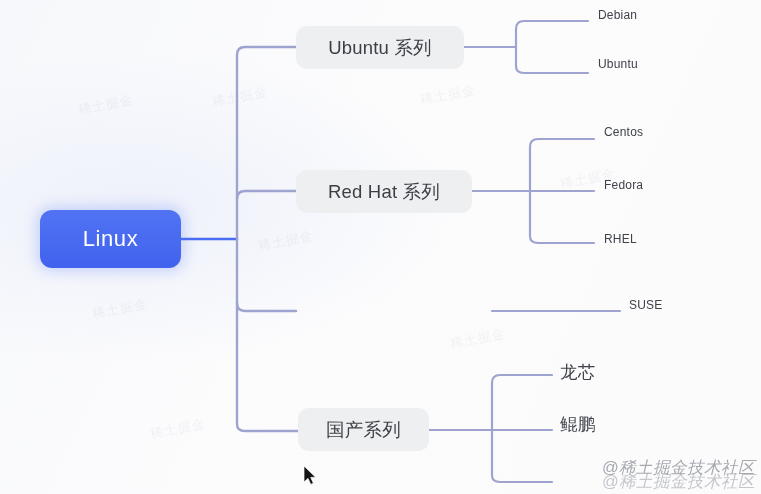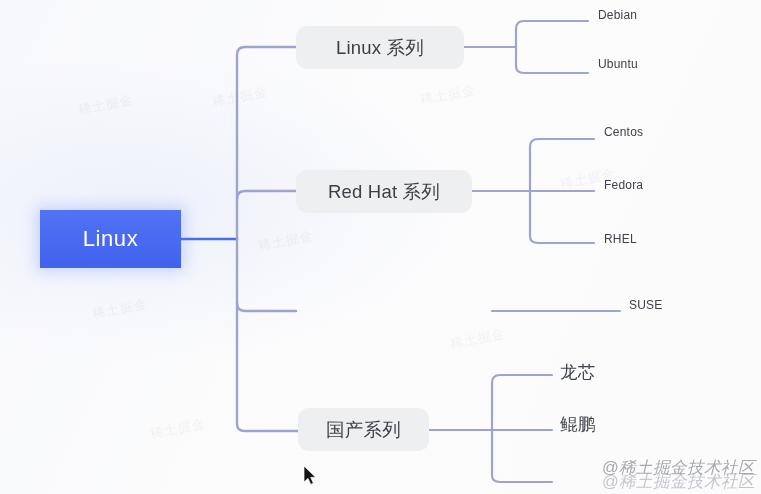--- a/index.html
+++ b/index.html
@@ -34,21 +34,21 @@
     align-items: center;
     justify-content: center;
     white-space: nowrap;
   }
 
   .root-node {
     left: 40px;
     top: 210px;
     width: 141px;
     height: 58px;
-    border-radius: 0;
+    border-radius: 12px;
     background: linear-gradient(180deg, #5173f3 0%, #4162ee 100%);
     box-shadow: 0 0 14px 3px rgba(90,125,245,0.30);
     color: #ffffff;
     font-size: 22px;
     letter-spacing: 0.6px;
   }
 
   .branch-node {
     border-radius: 11px;
     background: #eeeff1;
@@ -162,21 +162,21 @@
 
     <path d="M429 430 H552" stroke="#9ea3cf" stroke-width="2.2" fill="none" stroke-linecap="round"></path>
     <path d="M552 375 H500 Q492 375 492 383 V475 Q492 482 500 482 H552" stroke="#9ea3cf" stroke-width="2.2" fill="none" stroke-linecap="round"></path>
   </svg>
 
   <div class="node root-node">
     <span>Linux</span>
   </div>
 
   <div class="node branch-node branch-1">
-    <span>Linux 系列</span>
+    <span>Ubuntu 系列</span>
   </div>
   <div class="node branch-node branch-2">
     <span>Red Hat 系列</span>
   </div>
   <div class="node branch-node branch-4">
     <span>国产系列</span>
   </div>
 
   <div class="node leaf-node l-debian">
     <span>Debian</span>

